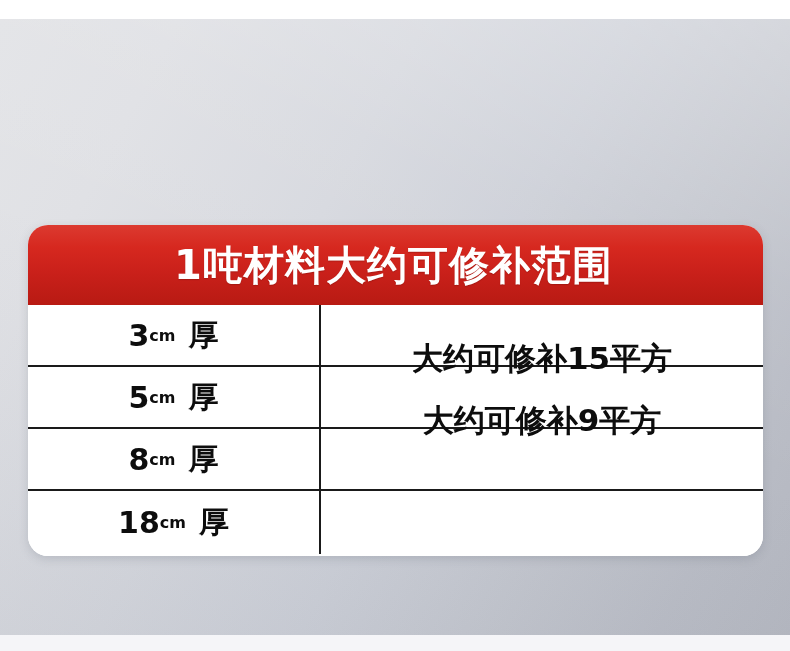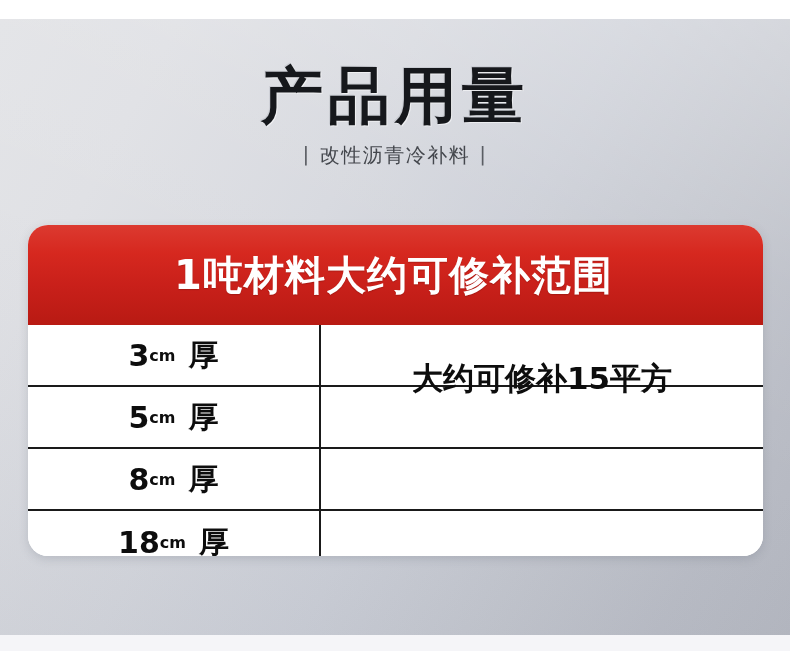--- a/index.html
+++ b/index.html
@@ -123,21 +123,21 @@
     width: 735px;
     height: 331px;
     border-radius: 20px;
     overflow: hidden;
     background: #ffffff;
     box-shadow: 0 3px 10px rgba(92,98,112,0.22);
   }
 
   .card-header {
     position: relative;
-    height: 100px;
+    height: 80px;
     background: linear-gradient(180deg,
       #dc3a30 0%,
       #d6281f 28%,
       #c9201a 60%,
       #b81a13 100%);
     display: flex;
     align-items: center;
     justify-content: center;
   }
 
@@ -207,24 +207,20 @@
 </style>
 </head>
 <body>
 
 <div class="page">
 
   <div class="top-white-band"></div>
 
   <div class="backdrop"></div>
 
-  <div class="heading">
-    <h1 class="page-title">产品用量</h1>
-    <div class="subtitle"><span class="rule">|</span><span>改性沥青冷补料</span><span class="rule">|</span></div>
-  </div>
 
   <div class="card">
 
     <div class="card-header">
       <div class="card-header-title">1吨材料大约可修补范围</div>
     </div>
 
     <div class="table">
 
       <div class="row">
@@ -235,20 +231,21 @@
           </div>
         <div class="cell cell-coverage">大约可修补15平方</div>
       </div>
 
       <div class="row">
         <div class="cell cell-thickness">
             <span>5</span>
             <span class="unit">cm</span>
             <span class="word">厚</span>
           </div>
+        <div class="cell cell-coverage">大约可修补9平方</div>
       </div>
 
       <div class="row">
         <div class="cell cell-thickness">
             <span>8</span>
             <span class="unit">cm</span>
             <span class="word">厚</span>
           </div>
       </div>
 

